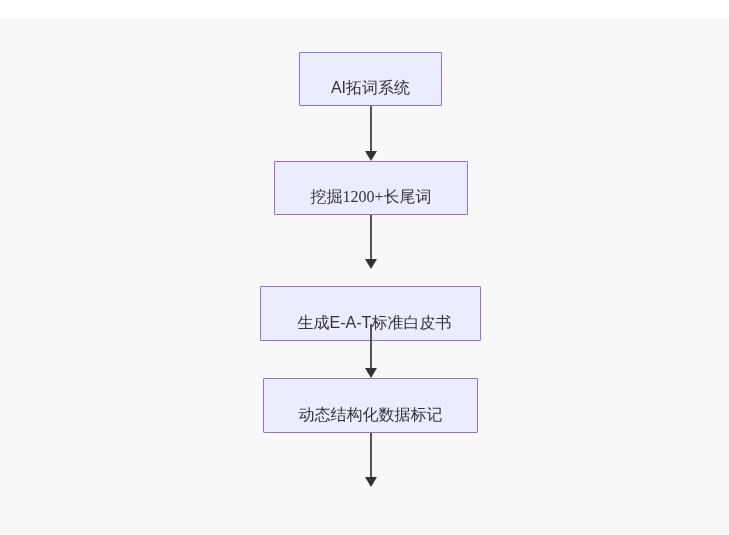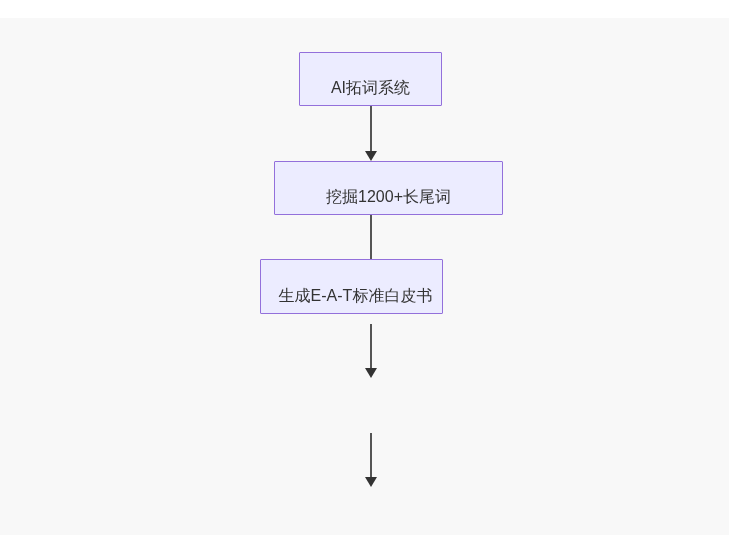--- a/index.html
+++ b/index.html
@@ -45,32 +45,35 @@
 
 <div class="canvas">
 
   <div class="node" style="left:299px; top:16px; width:143px; height:54px;">
     <span>AI拓词系统</span>
   </div>
 
   <div class="edge-line" style="left:369.5px; top:70px; height:47px;"></div>
   <div class="arrowhead" style="left:364.5px; top:115px;"></div>
 
-  <div class="node" style="left:274px; top:125px; width:229px; height:54px;">
+  <div class="node" style="left:274px; top:125px; width:194px; height:54px;font-family:Liberation Serif, serif;">
     <span>挖掘1200+长尾词</span>
   </div>
 
   <div class="edge-line" style="left:369.5px; top:179px; height:46px;"></div>
   <div class="arrowhead" style="left:364.5px; top:223px;"></div>
 
-  <div class="node" style="left:260px; top:223px; width:183px; height:55px;padding-left:8px;">
+  <div class="node" style="left:260px; top:250px; width:221px; height:55px;padding-left:8px;">
     <span>生成E-A-T标准白皮书</span>
   </div>
 
   <div class="edge-line" style="left:369.5px; top:288px; height:45px;"></div>
   <div class="arrowhead" style="left:364.5px; top:332px;"></div>
 
+  <div class="node" style="left:263px; top:342px; width:215px; height:55px;">
+    <span>动态结构化数据标记</span>
+  </div>
 
   <div class="edge-line" style="left:369.5px; top:397px; height:45px;"></div>
   <div class="arrowhead" style="left:364.5px; top:441px;"></div>
 
 
 </div>
 
 </body></html>

